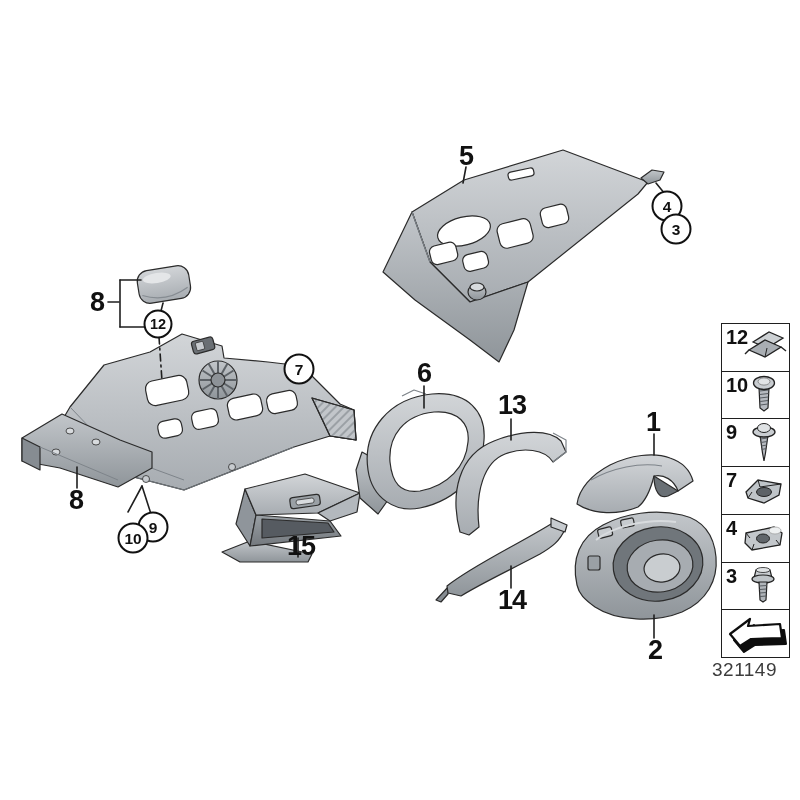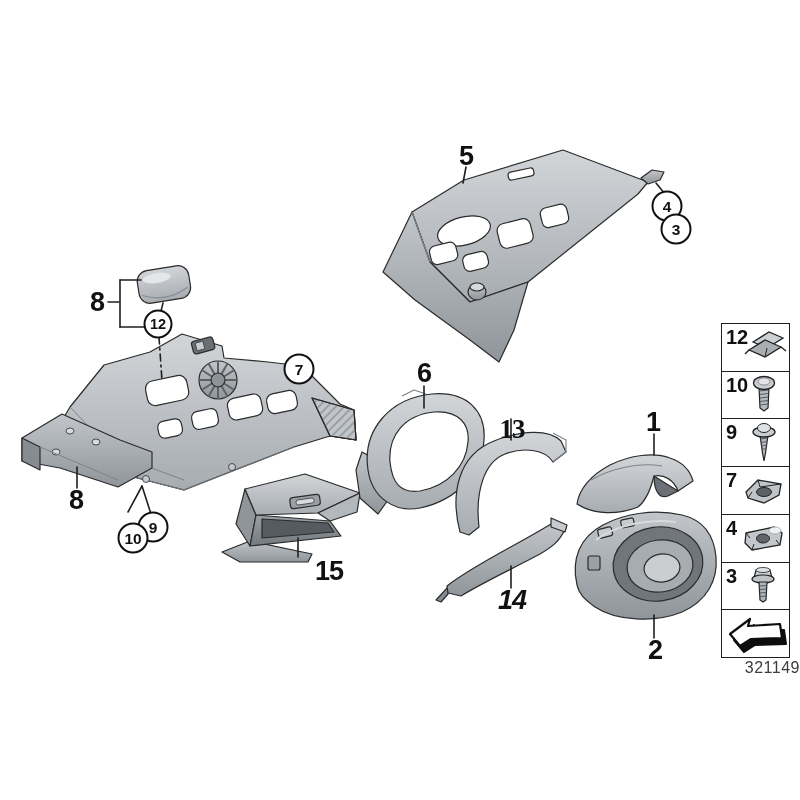--- a/index.html
+++ b/index.html
@@ -30,22 +30,22 @@
   .lrow { flex:1; position:relative; border-top:1.4px solid #1f1f1f; }
   .lrow:first-child { border-top:none; }
   .lnum {
     position:absolute; left:4px; top:2px;
     font-weight:bold; font-size:20px; color:#111;
   }
   .licon { position:absolute; right:2px; top:50%; transform:translateY(-50%); }
   .lrow.arrow-row .licon { left:50%; right:auto; transform:translate(-50%,-50%); }
 
   .drawing-number {
-    position:absolute; left:712px; top:659px; width:88px; text-align:right;
-    font-size:16px; color:#3d3d3d; letter-spacing:0.5px;
+    position:absolute; left:712px; top:659px; width:88px; text-align:left;
+    font-size:19px; color:#3d3d3d; letter-spacing:0.5px;
   }
 </style>
 </head>
 <body>
 
 <div class="stage">
 
   <svg class="art" width="800" height="800" viewBox="0 0 800 800">
     <defs>
       <linearGradient id="gA" x1="0" y1="0" x2="0" y2="1">
@@ -194,23 +194,23 @@
       <path d="M120,327 L145,327"></path>
       <path d="M163,303 L161,311"></path>
       <path d="M159,337 L162,381" stroke-dasharray="7 4 2 4"></path>
     </g>
   </svg>
 
   <div class="callout plain" style="left:466px; top:156px;">5</div>
   <div class="callout plain" style="left:97px;  top:302px;">8</div>
   <div class="callout plain" style="left:76px;  top:500px;">8</div>
   <div class="callout plain" style="left:424px; top:373px;">6</div>
-  <div class="callout plain" style="left:512px; top:429px;font-family:Liberation Serif, serif;">13</div>
-  <div class="callout plain" style="left:301px; top:571px;margin-left:28px;">15</div>
-  <div class="callout plain" style="left:512px; top:600px;font-style:italic;">14</div>
+  <div class="callout plain" style="left:512px; top:405px;">13</div>
+  <div class="callout plain" style="left:301px; top:546px;">15</div>
+  <div class="callout plain" style="left:512px; top:600px;">14</div>
   <div class="callout plain" style="left:653px; top:422px;">1</div>
   <div class="callout plain" style="left:655px; top:650px;">2</div>
 
   <div class="callout circle" style="left:667px; top:206px;">4</div>
   <div class="callout circle" style="left:676px; top:229px;">3</div>
   <div class="callout circle small-circle" style="left:158px; top:324px;">12</div>
   <div class="callout circle" style="left:299px; top:369px;">7</div>
   <div class="callout circle" style="left:153px; top:527px;">9</div>
   <div class="callout circle" style="left:133px; top:538px;">10</div>
 

